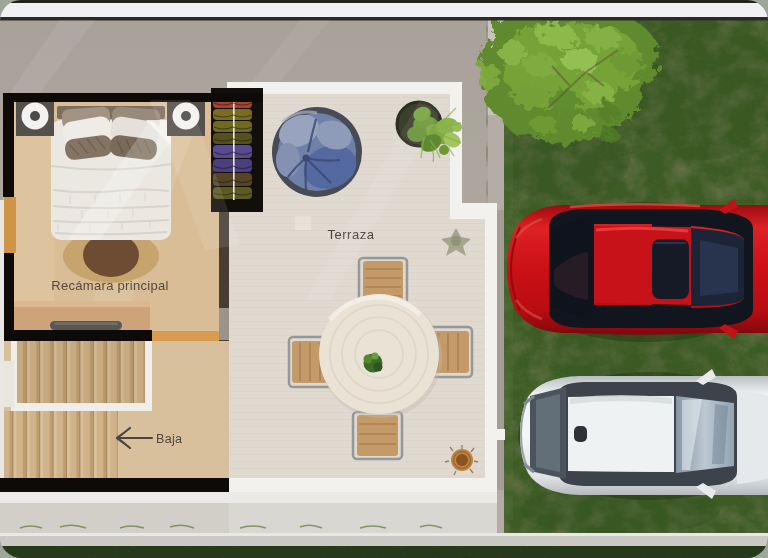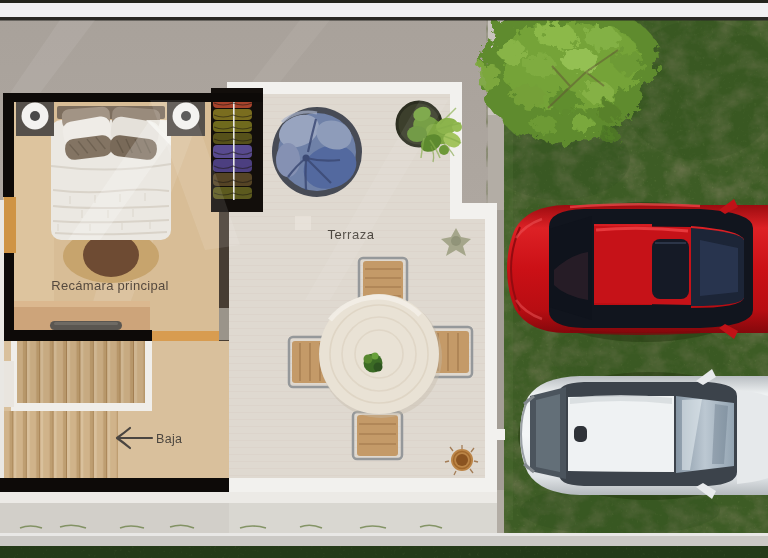--- a/index.html
+++ b/index.html
@@ -1,16 +1,16 @@
 <!DOCTYPE html>
 <html><head>
 <meta charset="utf-8">
 <style>
   html,body{margin:0;padding:0;background:#9ea69b;}
-  #page{position:relative;width:768px;height:558px;overflow:hidden;font-family:"Liberation Sans",sans-serif;}
+  #page{position:relative;width:768px;height:558px;overflow:hidden;font-family:"Liberation Sans",sans-serif;border-radius:21px;}
   svg{display:block;}
 </style>
 </head>
 <body>
 <div id="page">
 <svg width="768" height="558" viewBox="0 0 768 558">
 <defs>
   <linearGradient id="concGrad" x1="0" y1="0" x2="0" y2="1">
     <stop offset="0" stop-color="#a8a19a"></stop>
     <stop offset="0.55" stop-color="#b1aaa3"></stop>

